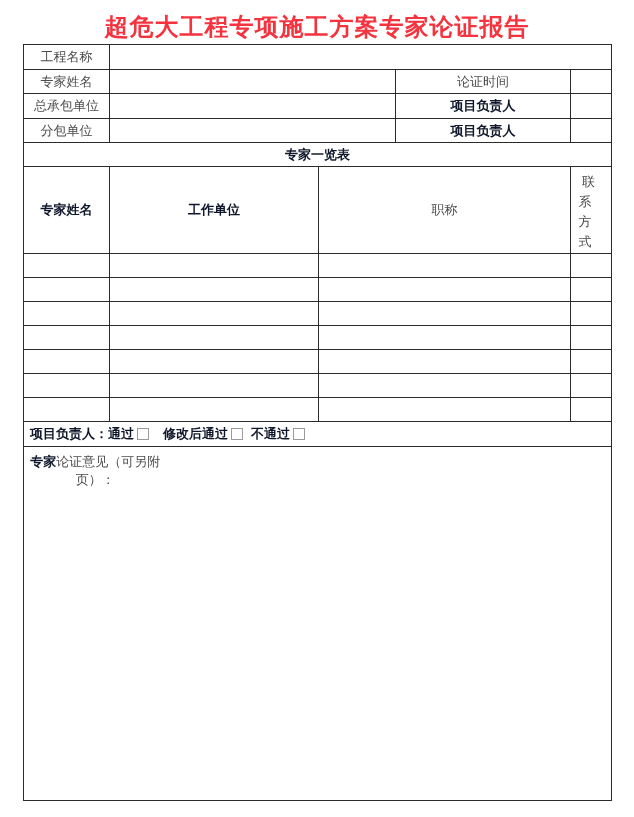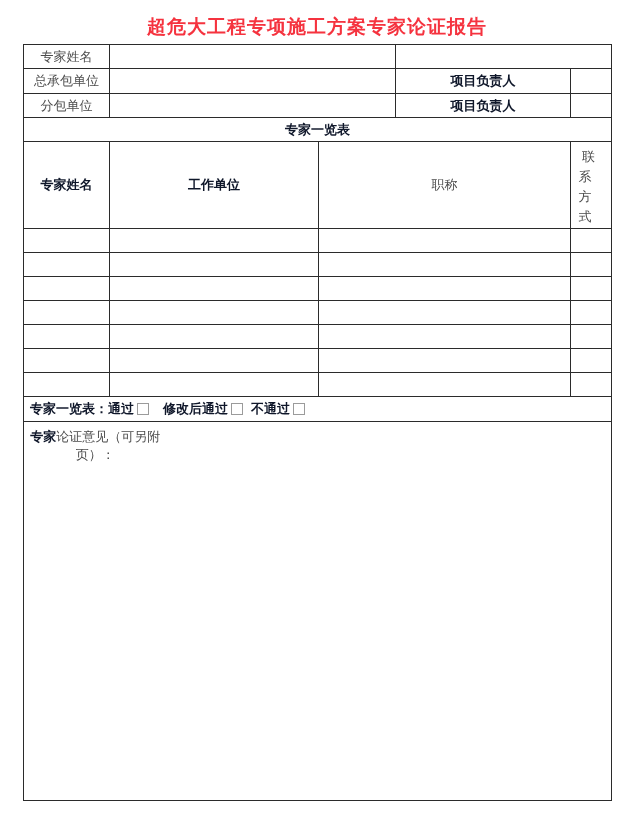--- a/index.html
+++ b/index.html
@@ -4,21 +4,21 @@
 <style>
   html,body { margin:0; padding:0; background:#fff; }
   .page {
     position:relative; width:634px; height:817px; background:#ffffff;
     font-family:"Liberation Sans","DejaVu Sans",sans-serif;
     font-size:13px; color:#4c4c4c; overflow:hidden;
   }
   .title {
     margin-top:14px; text-align:center;
     font-family:"Liberation Serif","DejaVu Serif",serif;
-    font-weight:bold; font-size:19px; letter-spacing:1px;
+    font-weight:bold; font-size:24px; letter-spacing:1px;
     color:#f5333f; line-height:26px;
   }
   .tbl {
     position:absolute; left:23px; top:44px; width:589px; height:757px;
     border:1px solid #2b2b2b; box-sizing:border-box;
     display:flex; flex-direction:column; background:#fff;
   }
   .row { display:flex; border-bottom:1px solid #2b2b2b; box-sizing:border-box; flex:0 0 auto; }
   .row:last-child { border-bottom:none; }
   .h25 { height:25px; } .h24 { height:24px; } .hhdr { height:87px; }
@@ -54,24 +54,29 @@
 </style>
 </head>
 <body>
 
 <div class="page">
 
   <div class="title">超危大工程专项施工方案专家论证报告</div>
 
   <div class="tbl">
 
+    <div class="row h25">
+      <div class="cell w1">工程名称</div>
+      <div class="cell full"></div>
+    </div>
 
     <div class="row h24">
       <div class="cell w1">专家姓名</div>
       <div class="cell w2"></div>
+      <div class="cell w3">论证时间</div>
       <div class="cell w4"></div>
     </div>
 
     <div class="row h25">
       <div class="cell w1">总承包单位</div>
       <div class="cell w2"></div>
       <div class="cell w3 b">项目负责人</div>
       <div class="cell w4"></div>
     </div>
 
@@ -133,21 +138,21 @@
     </div>
     <div class="row h24">
       <div class="cell w1"></div>
       <div class="cell e2"></div>
       <div class="cell e3"></div>
       <div class="cell w4"></div>
     </div>
 
     <div class="row h25">
       <div class="cell full left">
-        <span class="b">专家一览表：</span>
+        <span class="b">项目负责人：</span>
         <span class="b">通过</span>
         <span class="chk"></span>
         <span class="b g14">修改后通过</span>
         <span class="chk"></span>
         <span class="b g8">不通过</span>
         <span class="chk"></span>
       </div>
     </div>
 
     <div class="row grow">

